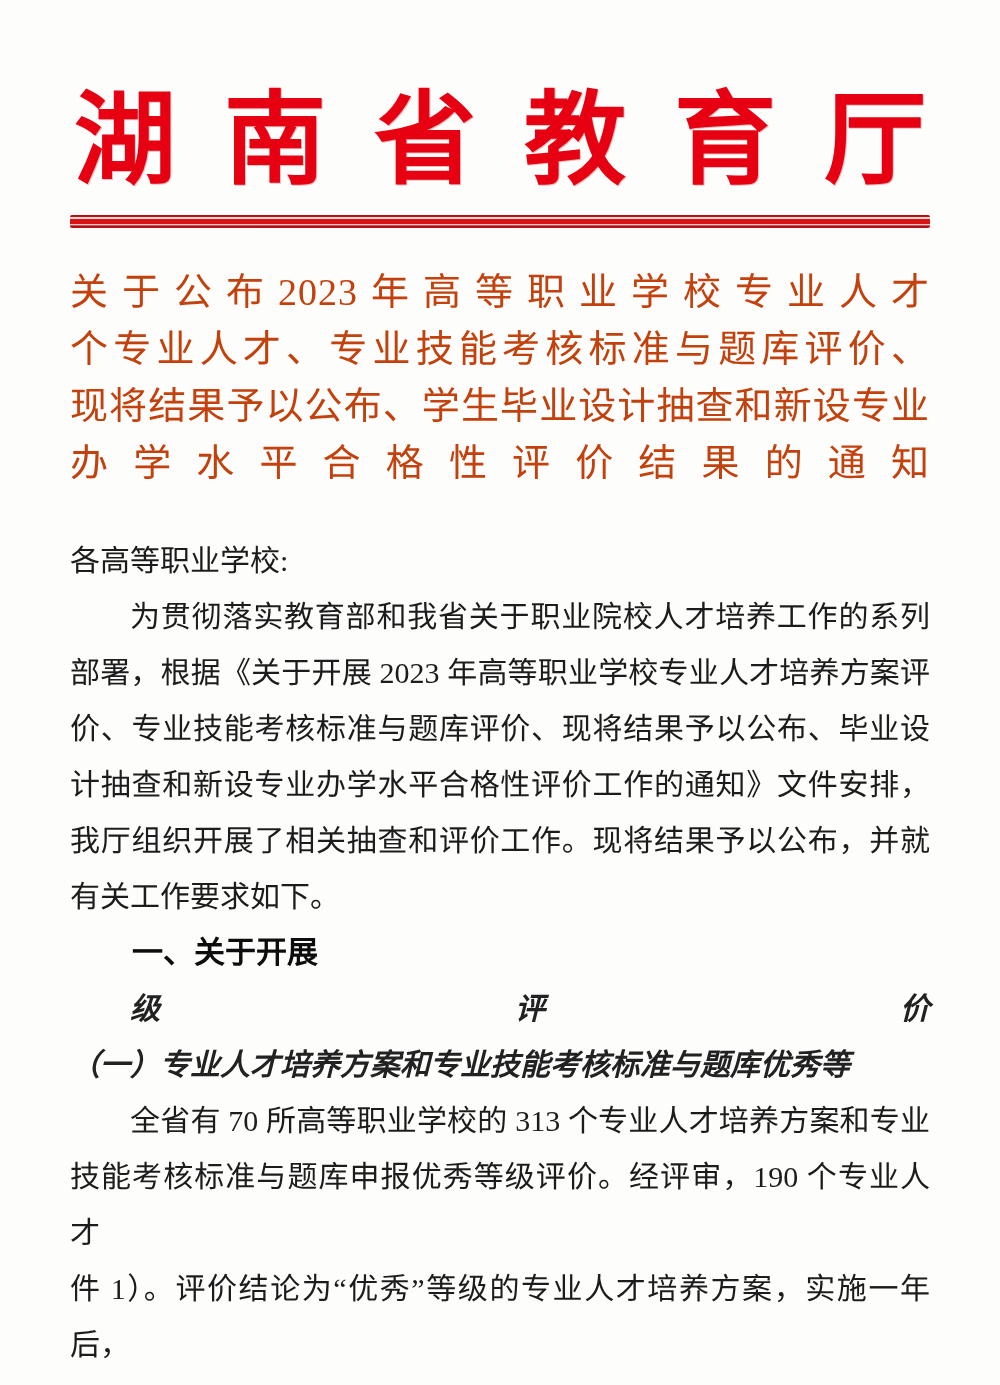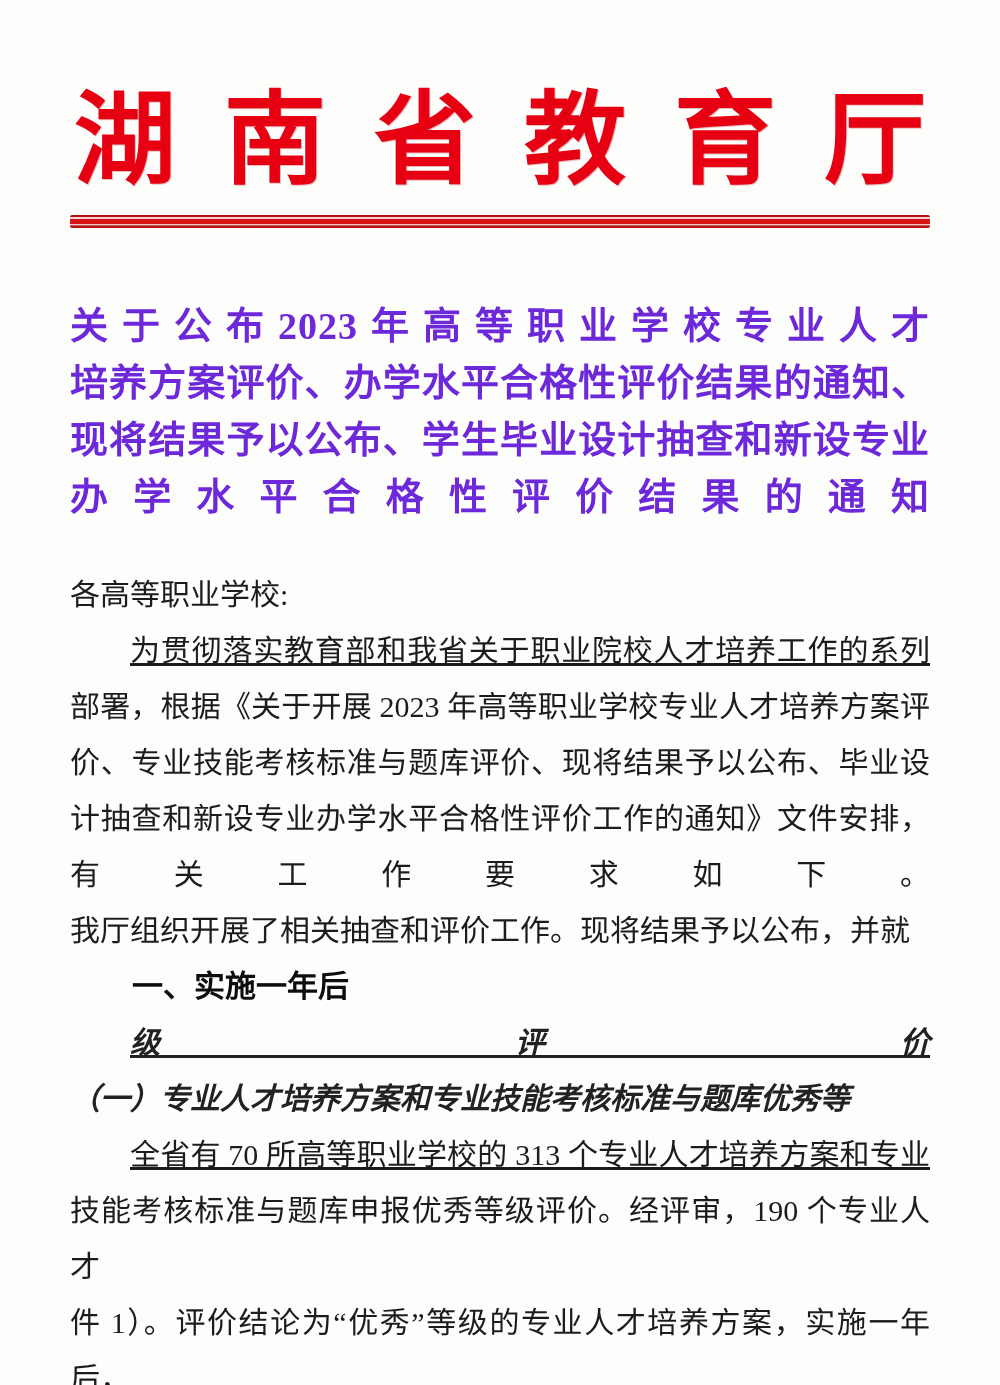--- a/index.html
+++ b/index.html
@@ -41,42 +41,42 @@
       #a50f0f 0px,#c41212 2px,
       #f6d6d6 2.5px,#f6d6d6 3.5px,
       #d91414 4px,#d91414 9px,
       #f2c6c6 9.5px,#f2c6c6 10.2px,
       #a50f0f 10.7px,#c41212 13px);
     border-radius:2px;
   }
 
   
   .doc-title{
-    margin-top:70px;
+    margin-top:36px;
     font-size:38px;
     line-height:57px;
-    font-weight:700;
+    font-weight:400;
     letter-spacing:1px;
-    color:#6d28d9;
+    color:#c2410c;
   }
   .doc-title .tline{text-align:center;}
 
   
   .bodytext{
     margin-top:41px;
     font-size:30px;
     line-height:56px;
   }
   .tline{
     text-align:justify;
     text-align-last:justify;
     text-justify:inter-character;
   }
   .para .tline:last-child{text-align-last:left;}
-  .indent-first .tline:first-child{text-indent:2em;text-decoration:underline;}
+  .indent-first .tline:first-child{text-indent:2em;}
   .salutation{
     text-align:left;
     text-align-last:left;
     line-height:56px;
   }
   .section-heading{
     font-family:"Liberation Sans","DejaVu Sans",sans-serif;
     font-weight:700;
     font-size:31px;
     line-height:56px;
@@ -103,38 +103,38 @@
           <span>省</span>
           <span>教</span>
           <span>育</span>
           <span>厅</span>
         </div>
       <div class="ridge-rule"></div>
     </header>
 
     <h1 class="doc-title">
         <div class="tline">关于公布2023年高等职业学校专业人才</div>
-        <div class="tline">培养方案评价、办学水平合格性评价结果的通知、</div>
+        <div class="tline">个专业人才、专业技能考核标准与题库评价、</div>
         <div class="tline">现将结果予以公布、学生毕业设计抽查和新设专业</div>
         <div class="tline">办学水平合格性评价结果的通知</div>
       </h1>
 
     <main class="bodytext">
       <div class="salutation">各高等职业学校:</div>
 
       <div class="para indent-first">
           <div class="tline">为贯彻落实教育部和我省关于职业院校人才培养工作的系列</div>
           <div class="tline">部署，根据《关于开展 2023 年高等职业学校专业人才培养方案评</div>
           <div class="tline">价、专业技能考核标准与题库评价、现将结果予以公布、毕业设</div>
           <div class="tline">计抽查和新设专业办学水平合格性评价工作的通知》文件安排，</div>
+          <div class="tline">我厅组织开展了相关抽查和评价工作。现将结果予以公布，并就</div>
           <div class="tline">有关工作要求如下。</div>
-          <div class="tline">我厅组织开展了相关抽查和评价工作。现将结果予以公布，并就</div>
         </div>
 
-      <div class="section-heading">一、实施一年后</div>
+      <div class="section-heading">一、关于开展</div>
 
       <div class="para subsection indent-first">
           <div class="tline">级评价</div>
           <div class="tline">（一）专业人才培养方案和专业技能考核标准与题库优秀等</div>
         </div>
 
       <div class="para indent-first">
           <div class="tline">全省有 70 所高等职业学校的 313 个专业人才培养方案和专业</div>
           <div class="tline">技能考核标准与题库申报优秀等级评价。经评审，190 个专业人才</div>
           <div class="tline">件 1）。评价结论为“优秀”等级的专业人才培养方案，实施一年后，</div>

